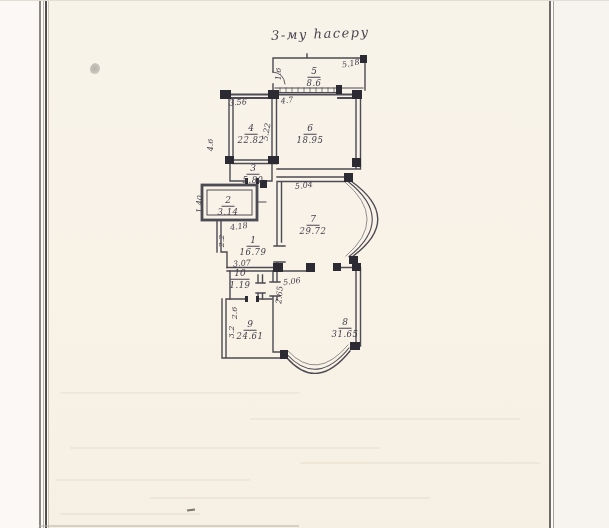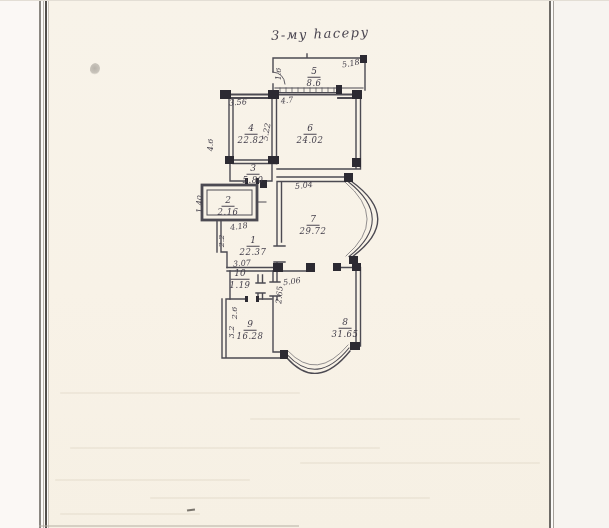--- a/index.html
+++ b/index.html
@@ -146,27 +146,27 @@
       <rect x="349" y="256" width="9" height="8"></rect>
       <rect x="350" y="342" width="10" height="8"></rect>
       <rect x="280" y="350" width="8" height="9"></rect>
       <rect x="245" y="296" width="3" height="6"></rect>
       <rect x="256" y="296" width="3" height="6"></rect>
     </g>
   </svg>
 
   <div class="room-label" style="left:314px;top:74px"><span class="num">5</span><span class="area">8.6</span></div>
   <div class="room-label" style="left:251px;top:131px"><span class="num">4</span><span class="area">22.82</span></div>
-  <div class="room-label" style="left:310px;top:131px"><span class="num">6</span><span class="area">24.02</span></div>
+  <div class="room-label" style="left:310px;top:131px"><span class="num">6</span><span class="area">18.95</span></div>
   <div class="room-label" style="left:253px;top:171px"><span class="num">3</span><span class="area">5.80</span></div>
-  <div class="room-label" style="left:228px;top:203px"><span class="num">2</span><span class="area">2.16</span></div>
-  <div class="room-label" style="left:253px;top:243px"><span class="num">1</span><span class="area">22.37</span></div>
+  <div class="room-label" style="left:228px;top:203px"><span class="num">2</span><span class="area">3.14</span></div>
+  <div class="room-label" style="left:253px;top:243px"><span class="num">1</span><span class="area">16.79</span></div>
   <div class="room-label" style="left:313px;top:222px"><span class="num">7</span><span class="area">29.72</span></div>
   <div class="room-label" style="left:240px;top:276px"><span class="num">10</span><span class="area">1.19</span></div>
-  <div class="room-label" style="left:250px;top:327px"><span class="num">9</span><span class="area">16.28</span></div>
+  <div class="room-label" style="left:250px;top:327px"><span class="num">9</span><span class="area">24.61</span></div>
   <div class="room-label" style="left:345px;top:325px"><span class="num">8</span><span class="area">31.65</span></div>
 
   <span class="dim" style="left:351px;top:64px;transform:translate(-50%,-50%) rotate(-10deg)">5.18</span>
   <span class="dim" style="left:279px;top:74px;transform:translate(-50%,-50%) rotate(-90deg)">1.6</span>
   <span class="dim" style="left:287px;top:101px;transform:translate(-50%,-50%) rotate(-6deg)">4.7</span>
   <span class="dim" style="left:238px;top:103px;transform:translate(-50%,-50%) rotate(-4deg)">3.56</span>
   <span class="dim" style="left:211px;top:145px;transform:translate(-50%,-50%) rotate(-90deg)">4.6</span>
   <span class="dim" style="left:267px;top:132px;transform:translate(-50%,-50%) rotate(-80deg)">5.22</span>
   <span class="dim" style="left:304px;top:186px;transform:translate(-50%,-50%) rotate(-6deg)">5.04</span>
   <span class="dim" style="left:239px;top:227px;transform:translate(-50%,-50%) rotate(-8deg)">4.18</span>

